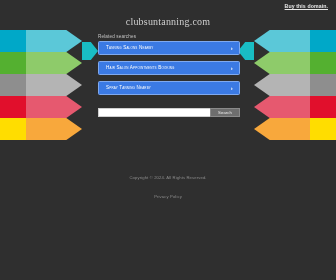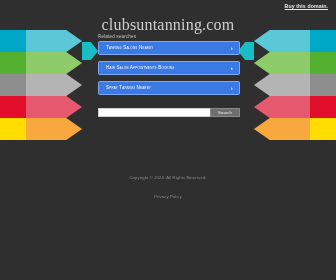--- a/index.html
+++ b/index.html
@@ -100,21 +100,21 @@
     white-space: nowrap;
   }
 
   
   .domain-title {
     position: absolute;
     top: 16px;
     left: 0;
     right: 0;
     text-align: center;
-    font-size: 16px;
+    font-size: 10px;
     color: #cfcfcf;
     letter-spacing: 0.2px;
     z-index: 6;
     font-family: "Liberation Serif", serif;
   }
 
   
   .related-label {
     position: absolute;
     top: 34px;

